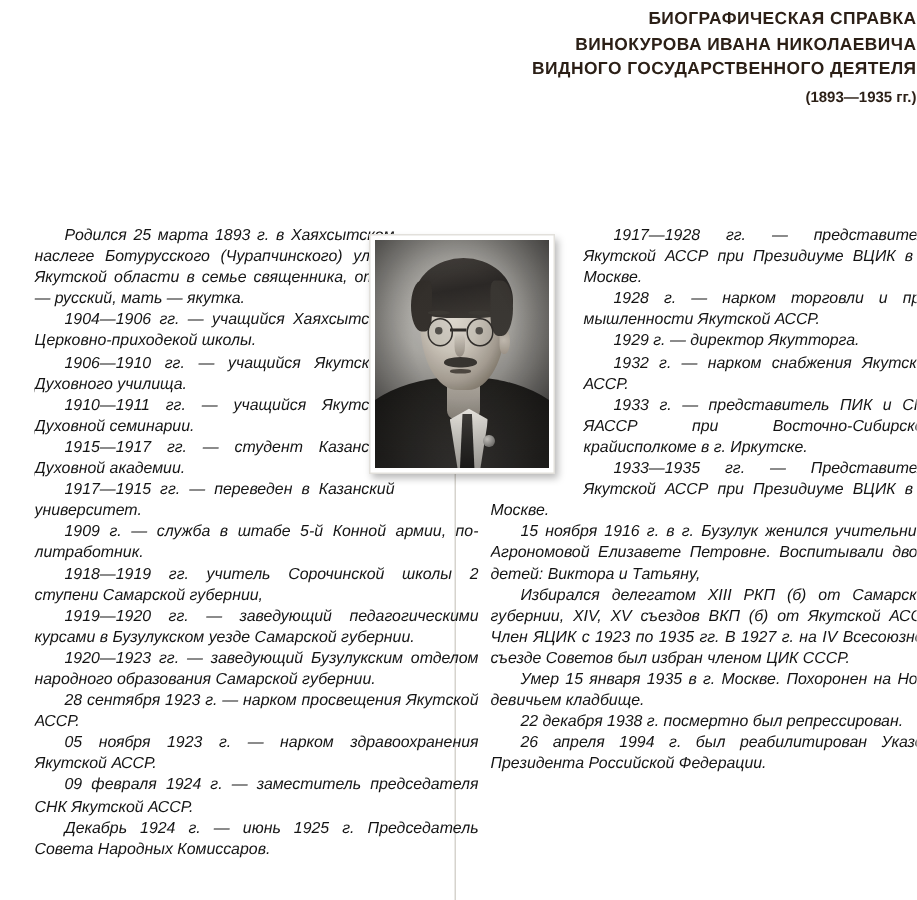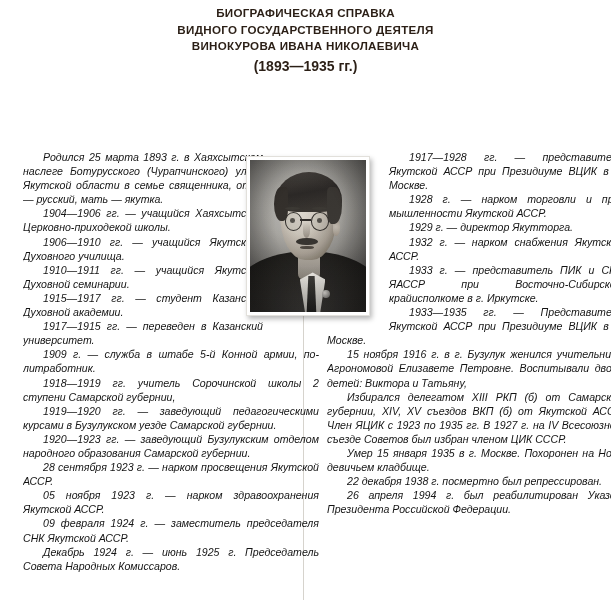--- a/index.html
+++ b/index.html
@@ -17,33 +17,33 @@
   .page {
     position: relative;
     width: 611px;
     height: 600px;
     box-sizing: border-box;
   }
 
   
   .title-block {
     padding-top: 5px;
-    text-align: center;
+    text-align: right;
   }
   .title-line {
     font-weight: bold;
     font-size: 11.6px;
     letter-spacing: 0.3px;
     line-height: 16.5px;
     color: #2b1f16;
     white-space: nowrap;
   }
   .title-dates {
     font-weight: bold;
-    font-size: 14px;
+    font-size: 10px;
     line-height: 18px;
     color: #2b1f16;
     padding-top: 2px;
   }
 
   
   .columns {
     position: absolute;
     top: 150px;
     left: 17px;
@@ -291,22 +291,22 @@
     background: linear-gradient(0deg, rgba(255,255,255,0.035), rgba(0,0,0,0.035));
   }
 </style>
 </head>
 <body>
 
 <div class="page">
 
   <div class="title-block">
     <div class="title-line">БИОГРАФИЧЕСКАЯ СПРАВКА</div>
+    <div class="title-line">ВИНОКУРОВА ИВАНА НИКОЛАЕВИЧА</div>
     <div class="title-line">ВИДНОГО ГОСУДАРСТВЕННОГО ДЕЯТЕЛЯ</div>
-    <div class="title-line">ВИНОКУРОВА ИВАНА НИКОЛАЕВИЧА</div>
     <div class="title-dates">(1893—1935 гг.)</div>
   </div>
 
   <div class="divider"></div>
 
   <div class="photo-frame">
     <div class="photo-inner">
       <div class="ph-bg"></div>
       <div class="ph-body"></div>
       <div class="ph-neck"></div>

